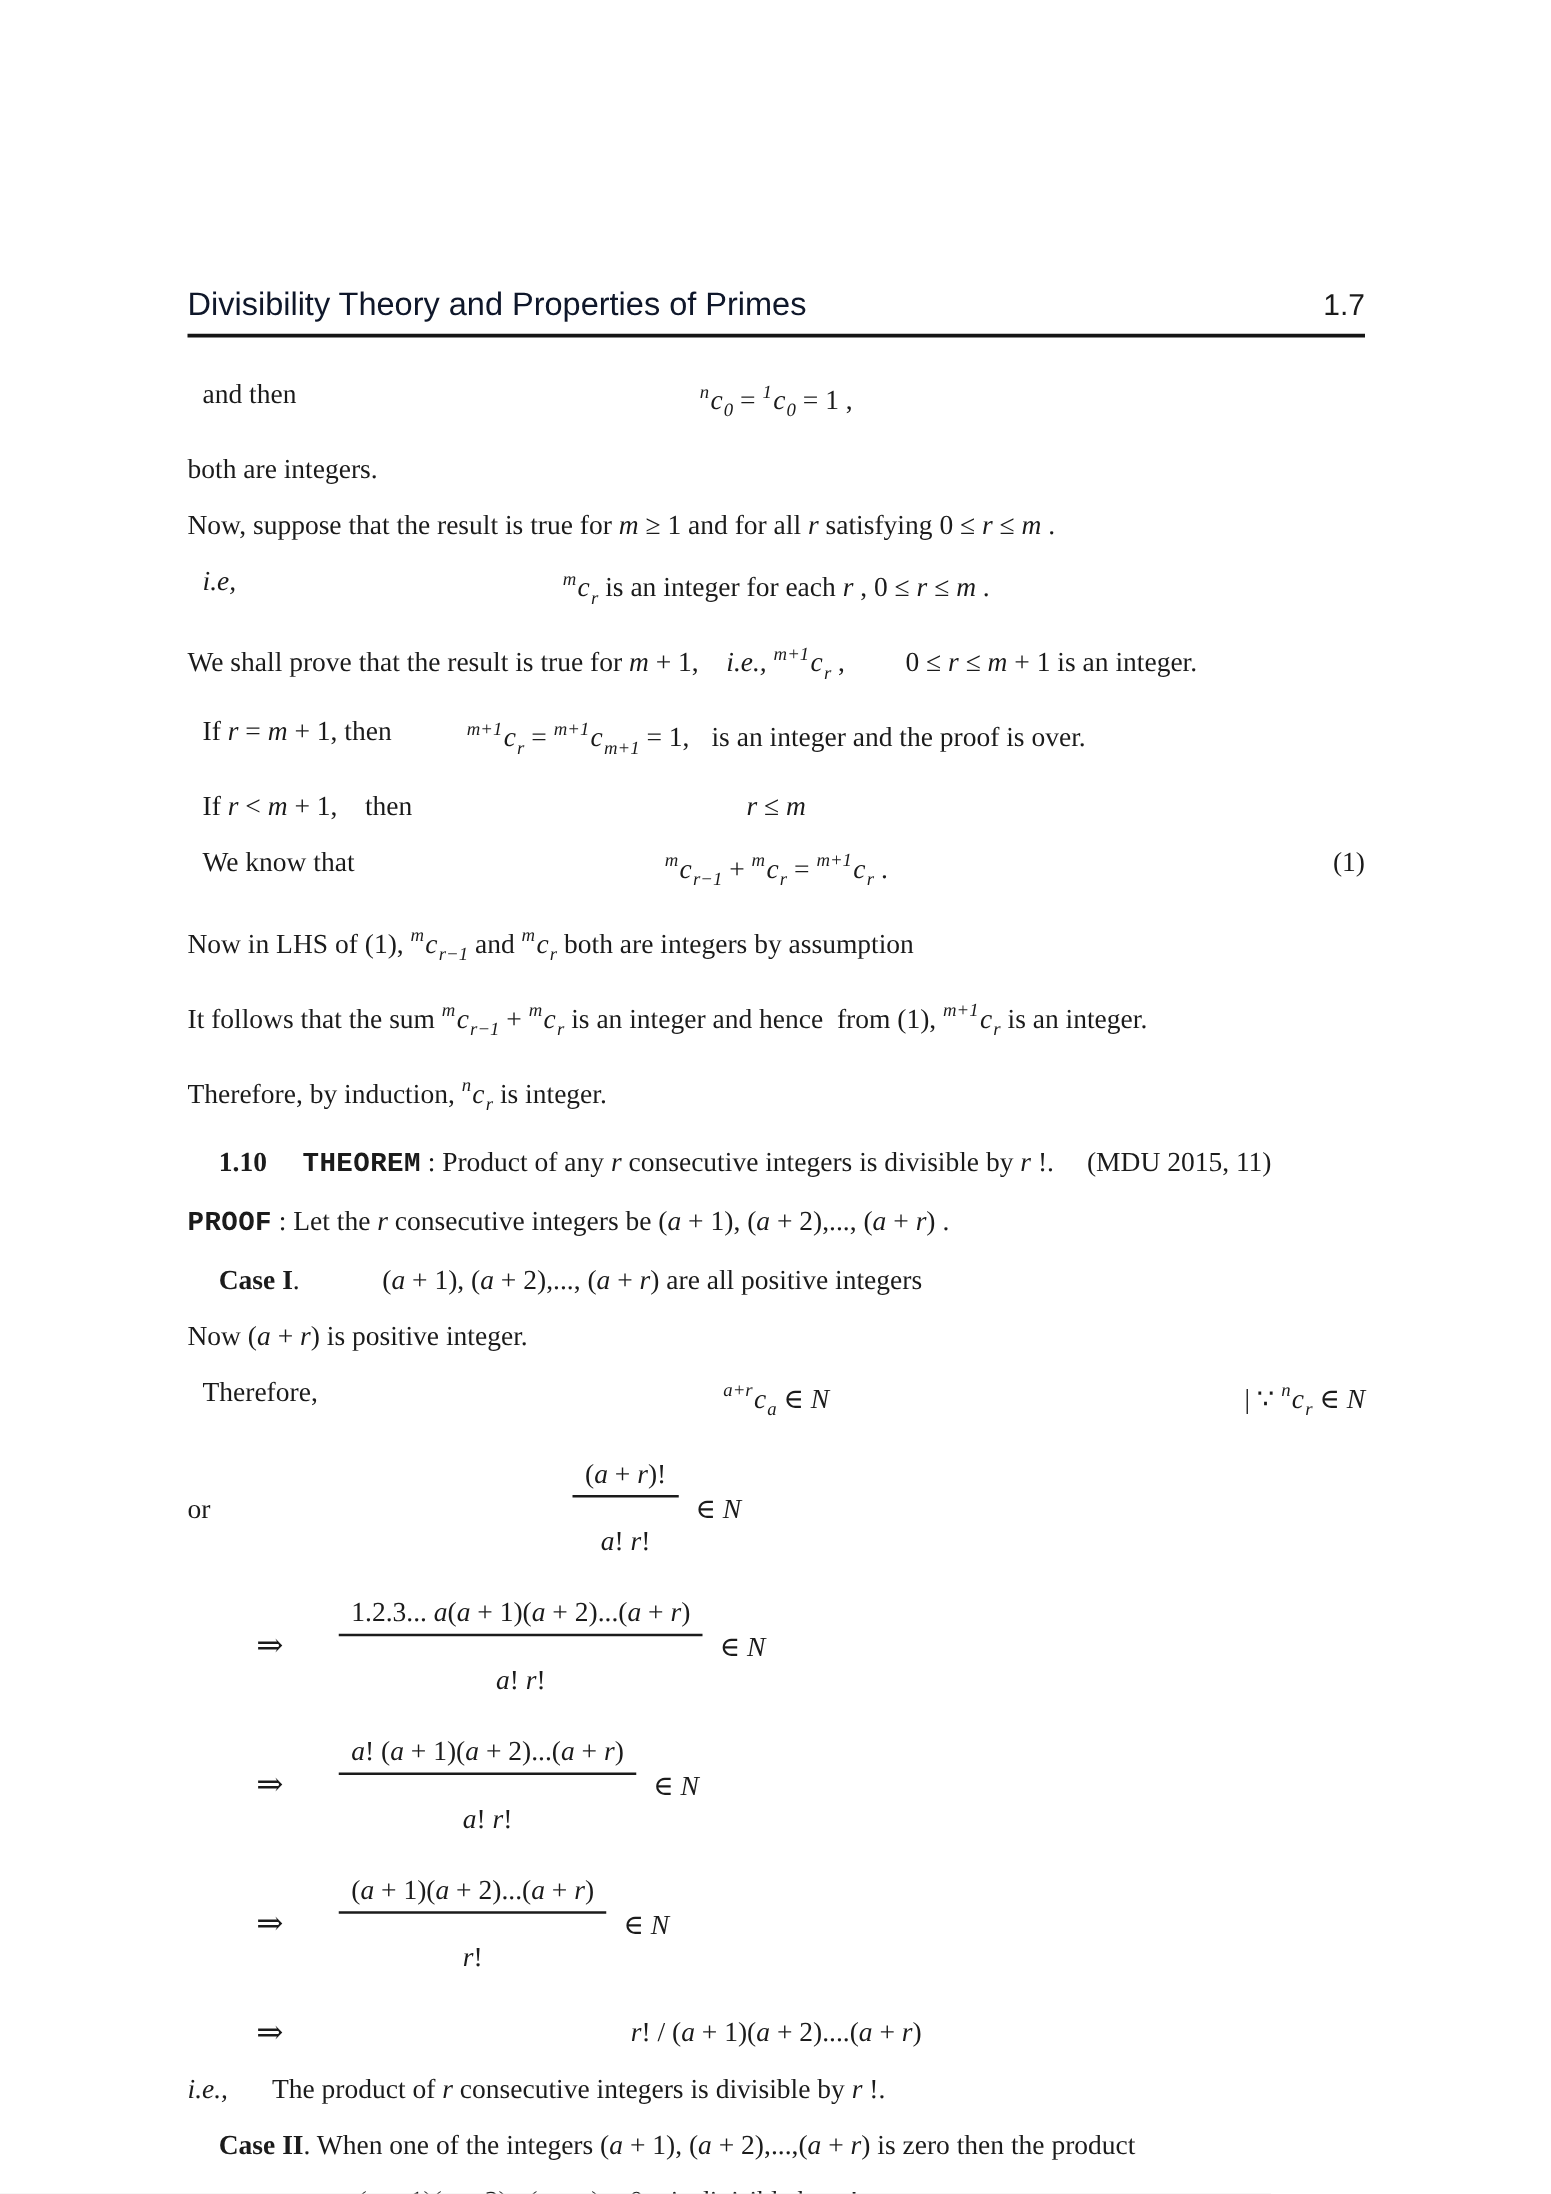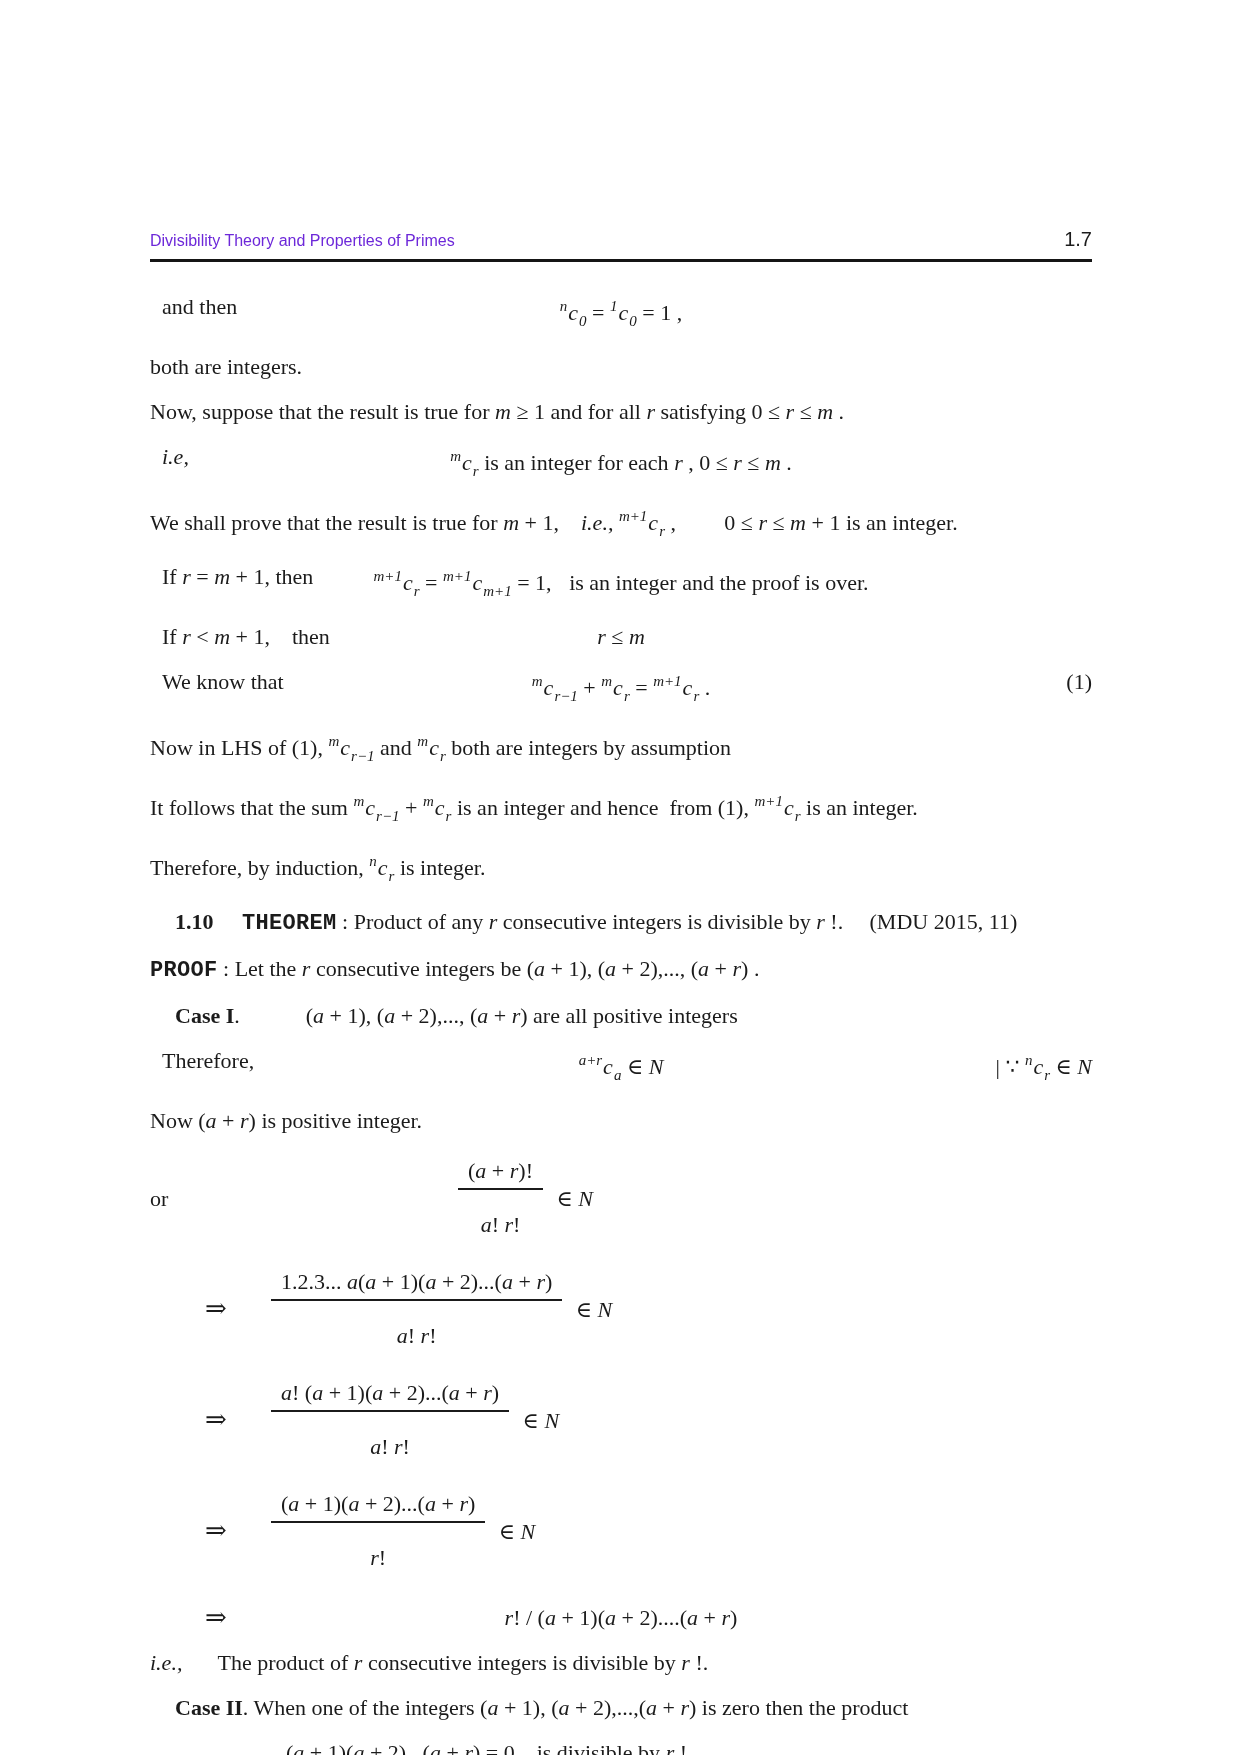--- a/index.html
+++ b/index.html
@@ -7,22 +7,22 @@
     width:1241px;height:1755px;box-sizing:border-box;margin:0 auto;
     padding:228px 149px 0 150px;background:#ffffff;overflow:hidden;
     font-family:"Liberation Serif", "DejaVu Serif", serif;
     font-size:22px;color:#1b1b1b;
   }
   .header{
     display:flex;justify-content:space-between;align-items:baseline;
     border-bottom:3.5px solid #151515;padding-bottom:8px;margin-bottom:30px;
     font-family:"Liberation Sans", "DejaVu Sans", sans-serif;
   }
-  .title{font-size:16px;color:#6d28d9;}
-  .pageno{font-size:20px;color:#1b1b1b;}
+  .title{font-size:26px;color:#0f172a;}
+  .pageno{font-size:24px;color:#1b1b1b;}
 
   .line{position:relative;margin:0 0 16px;line-height:29px;}
   .line-type-para{}
   .line-type-center{min-height:29px;}
   .line-type-center .lbl{position:absolute;left:12px;top:0;white-space:nowrap;}
   .line-type-center .ctr{display:block;text-align:center;}
   .rgt{position:absolute;right:0;top:0;white-space:nowrap;}
 
   .line-type-flow{margin:24px 0 28px;}
   .line-type-flow .lbl{display:inline-block;white-space:nowrap;}
@@ -78,26 +78,26 @@
         <span class="lbl"><span class="tk-t">We know that</span></span>
         <span class="ctr"><span class="tk-sup">m</span><span class="tk-i">c</span><span class="tk-sub">r−1</span><span class="tk-t"> + </span><span class="tk-sup">m</span><span class="tk-i">c</span><span class="tk-sub">r</span><span class="tk-t"> = </span><span class="tk-sup">m+1</span><span class="tk-i">c</span><span class="tk-sub">r</span><span class="tk-t"> .</span></span>
         <span class="rgt"><span class="tk-t">(1)</span></span>
       </div>
       <div class="line line-type-para line-lhs-integers"><span class="body"><span class="tk-t">Now in LHS of (1), </span><span class="tk-sup">m</span><span class="tk-i">c</span><span class="tk-sub">r−1</span><span class="tk-t"> and </span><span class="tk-sup">m</span><span class="tk-i">c</span><span class="tk-sub">r</span><span class="tk-t"> both are integers by assumption</span></span></div>
       <div class="line line-type-para line-sum-integer"><span class="body"><span class="tk-t">It follows that the sum </span><span class="tk-sup">m</span><span class="tk-i">c</span><span class="tk-sub">r−1</span><span class="tk-t"> + </span><span class="tk-sup">m</span><span class="tk-i">c</span><span class="tk-sub">r</span><span class="tk-t"> is an integer and hence</span><span class="tk-sp" style="width: 0.5em;"></span><span class="tk-t">from (1), </span><span class="tk-sup">m+1</span><span class="tk-i">c</span><span class="tk-sub">r</span><span class="tk-t"> is an integer.</span></span></div>
       <div class="line line-type-para line-induction-conclusion"><span class="body"><span class="tk-t">Therefore, by induction, </span><span class="tk-sup">n</span><span class="tk-i">c</span><span class="tk-sub">r</span><span class="tk-t"> is integer.</span></span></div>
       <div class="line line-type-para line-theorem-1-10"><span class="body"><span class="tk-b">1.10</span><span class="tk-sp" style="width: 1.3em;"></span><span class="tk-bs">THEOREM</span><span class="tk-t"> : Product of any </span><span class="tk-i">r</span><span class="tk-t"> consecutive integers is divisible by </span><span class="tk-i">r</span><span class="tk-t"> !.</span><span class="tk-sp" style="width: 1.2em;"></span><span class="tk-t">(MDU 2015, 11)</span></span></div>
       <div class="line line-type-para line-proof-intro"><span class="body"><span class="tk-bs">PROOF</span><span class="tk-t"> : Let the </span><span class="tk-i">r</span><span class="tk-t"> consecutive integers be (</span><span class="tk-i">a</span><span class="tk-t"> + 1), (</span><span class="tk-i">a</span><span class="tk-t"> + 2),..., (</span><span class="tk-i">a</span><span class="tk-t"> + </span><span class="tk-i">r</span><span class="tk-t">) .</span></span></div>
       <div class="line line-type-para line-case-1"><span class="body"><span class="tk-b">Case I</span><span class="tk-t">.</span><span class="tk-sp" style="width: 3em;"></span><span class="tk-t">(</span><span class="tk-i">a</span><span class="tk-t"> + 1), (</span><span class="tk-i">a</span><span class="tk-t"> + 2),..., (</span><span class="tk-i">a</span><span class="tk-t"> + </span><span class="tk-i">r</span><span class="tk-t">) are all positive integers</span></span></div>
+      <div class="line line-type-para line-now-positive"><span class="body"><span class="tk-t">Now (</span><span class="tk-i">a</span><span class="tk-t"> + </span><span class="tk-i">r</span><span class="tk-t">) is positive integer.</span></span></div>
       <div class="line line-type-center line-therefore-combination">
         <span class="lbl"><span class="tk-t">Therefore,</span></span>
         <span class="ctr"><span class="tk-sup">a+r</span><span class="tk-i">c</span><span class="tk-sub">a</span><span class="tk-t"> ∈ </span><span class="tk-i">N</span></span>
         <span class="rgt"><span class="tk-t">| ∵ </span><span class="tk-sup">n</span><span class="tk-i">c</span><span class="tk-sub">r</span><span class="tk-t"> ∈ </span><span class="tk-i">N</span></span>
       </div>
-      <div class="line line-type-para line-now-positive"><span class="body"><span class="tk-t">Now (</span><span class="tk-i">a</span><span class="tk-t"> + </span><span class="tk-i">r</span><span class="tk-t">) is positive integer.</span></span></div>
       <div class="line line-type-flow line-or-fraction"><span class="lbl"><span class="tk-t">or</span></span><span class="ctr"><span class="frac"><span class="num"><span class="tk-t">(</span><span class="tk-i">a</span><span class="tk-t"> + </span><span class="tk-i">r</span><span class="tk-t">)!</span></span><span class="den"><span class="tk-i">a</span><span class="tk-t">! </span><span class="tk-i">r</span><span class="tk-t">!</span></span></span><span class="tk-t"> ∈ </span><span class="tk-i">N</span></span></div>
       <div class="line line-type-flow line-step-expand"><span class="lbl"><span class="tk-ar">⇒</span></span><span class="ctr"><span class="frac"><span class="num"><span class="tk-t">1.2.3... </span><span class="tk-i">a</span><span class="tk-t">(</span><span class="tk-i">a</span><span class="tk-t"> + 1)(</span><span class="tk-i">a</span><span class="tk-t"> + 2)...(</span><span class="tk-i">a</span><span class="tk-t"> + </span><span class="tk-i">r</span><span class="tk-t">)</span></span><span class="den"><span class="tk-i">a</span><span class="tk-t">! </span><span class="tk-i">r</span><span class="tk-t">!</span></span></span><span class="tk-t"> ∈ </span><span class="tk-i">N</span></span></div>
       <div class="line line-type-flow line-step-group"><span class="lbl"><span class="tk-ar">⇒</span></span><span class="ctr"><span class="frac"><span class="num"><span class="tk-i">a</span><span class="tk-t">! (</span><span class="tk-i">a</span><span class="tk-t"> + 1)(</span><span class="tk-i">a</span><span class="tk-t"> + 2)...(</span><span class="tk-i">a</span><span class="tk-t"> + </span><span class="tk-i">r</span><span class="tk-t">)</span></span><span class="den"><span class="tk-i">a</span><span class="tk-t">! </span><span class="tk-i">r</span><span class="tk-t">!</span></span></span><span class="tk-t"> ∈ </span><span class="tk-i">N</span></span></div>
       <div class="line line-type-flow line-step-cancel"><span class="lbl"><span class="tk-ar">⇒</span></span><span class="ctr"><span class="frac"><span class="num"><span class="tk-t">(</span><span class="tk-i">a</span><span class="tk-t"> + 1)(</span><span class="tk-i">a</span><span class="tk-t"> + 2)...(</span><span class="tk-i">a</span><span class="tk-t"> + </span><span class="tk-i">r</span><span class="tk-t">)</span></span><span class="den"><span class="tk-i">r</span><span class="tk-t">!</span></span></span><span class="tk-t"> ∈ </span><span class="tk-i">N</span></span></div>
       <div class="line line-type-center line-step-divides">
         <span class="lbl"><span class="tk-ar">⇒</span></span>
         <span class="ctr"><span class="tk-i">r</span><span class="tk-t">! / (</span><span class="tk-i">a</span><span class="tk-t"> + 1)(</span><span class="tk-i">a</span><span class="tk-t"> + 2)....(</span><span class="tk-i">a</span><span class="tk-t"> + </span><span class="tk-i">r</span><span class="tk-t">)</span></span>
       </div>
       <div class="line line-type-para line-conclusion-case1"><span class="body"><span class="tk-i">i.e.,</span><span class="tk-sp" style="width: 1.6em;"></span><span class="tk-t">The product of </span><span class="tk-i">r</span><span class="tk-t"> consecutive integers is divisible by </span><span class="tk-i">r</span><span class="tk-t"> !.</span></span></div>
       <div class="line line-type-para line-case-2"><span class="body"><span class="tk-b">Case II</span><span class="tk-t">. When one of the integers (</span><span class="tk-i">a</span><span class="tk-t"> + 1), (</span><span class="tk-i">a</span><span class="tk-t"> + 2),...,(</span><span class="tk-i">a</span><span class="tk-t"> + </span><span class="tk-i">r</span><span class="tk-t">) is zero then the product</span></span></div>

